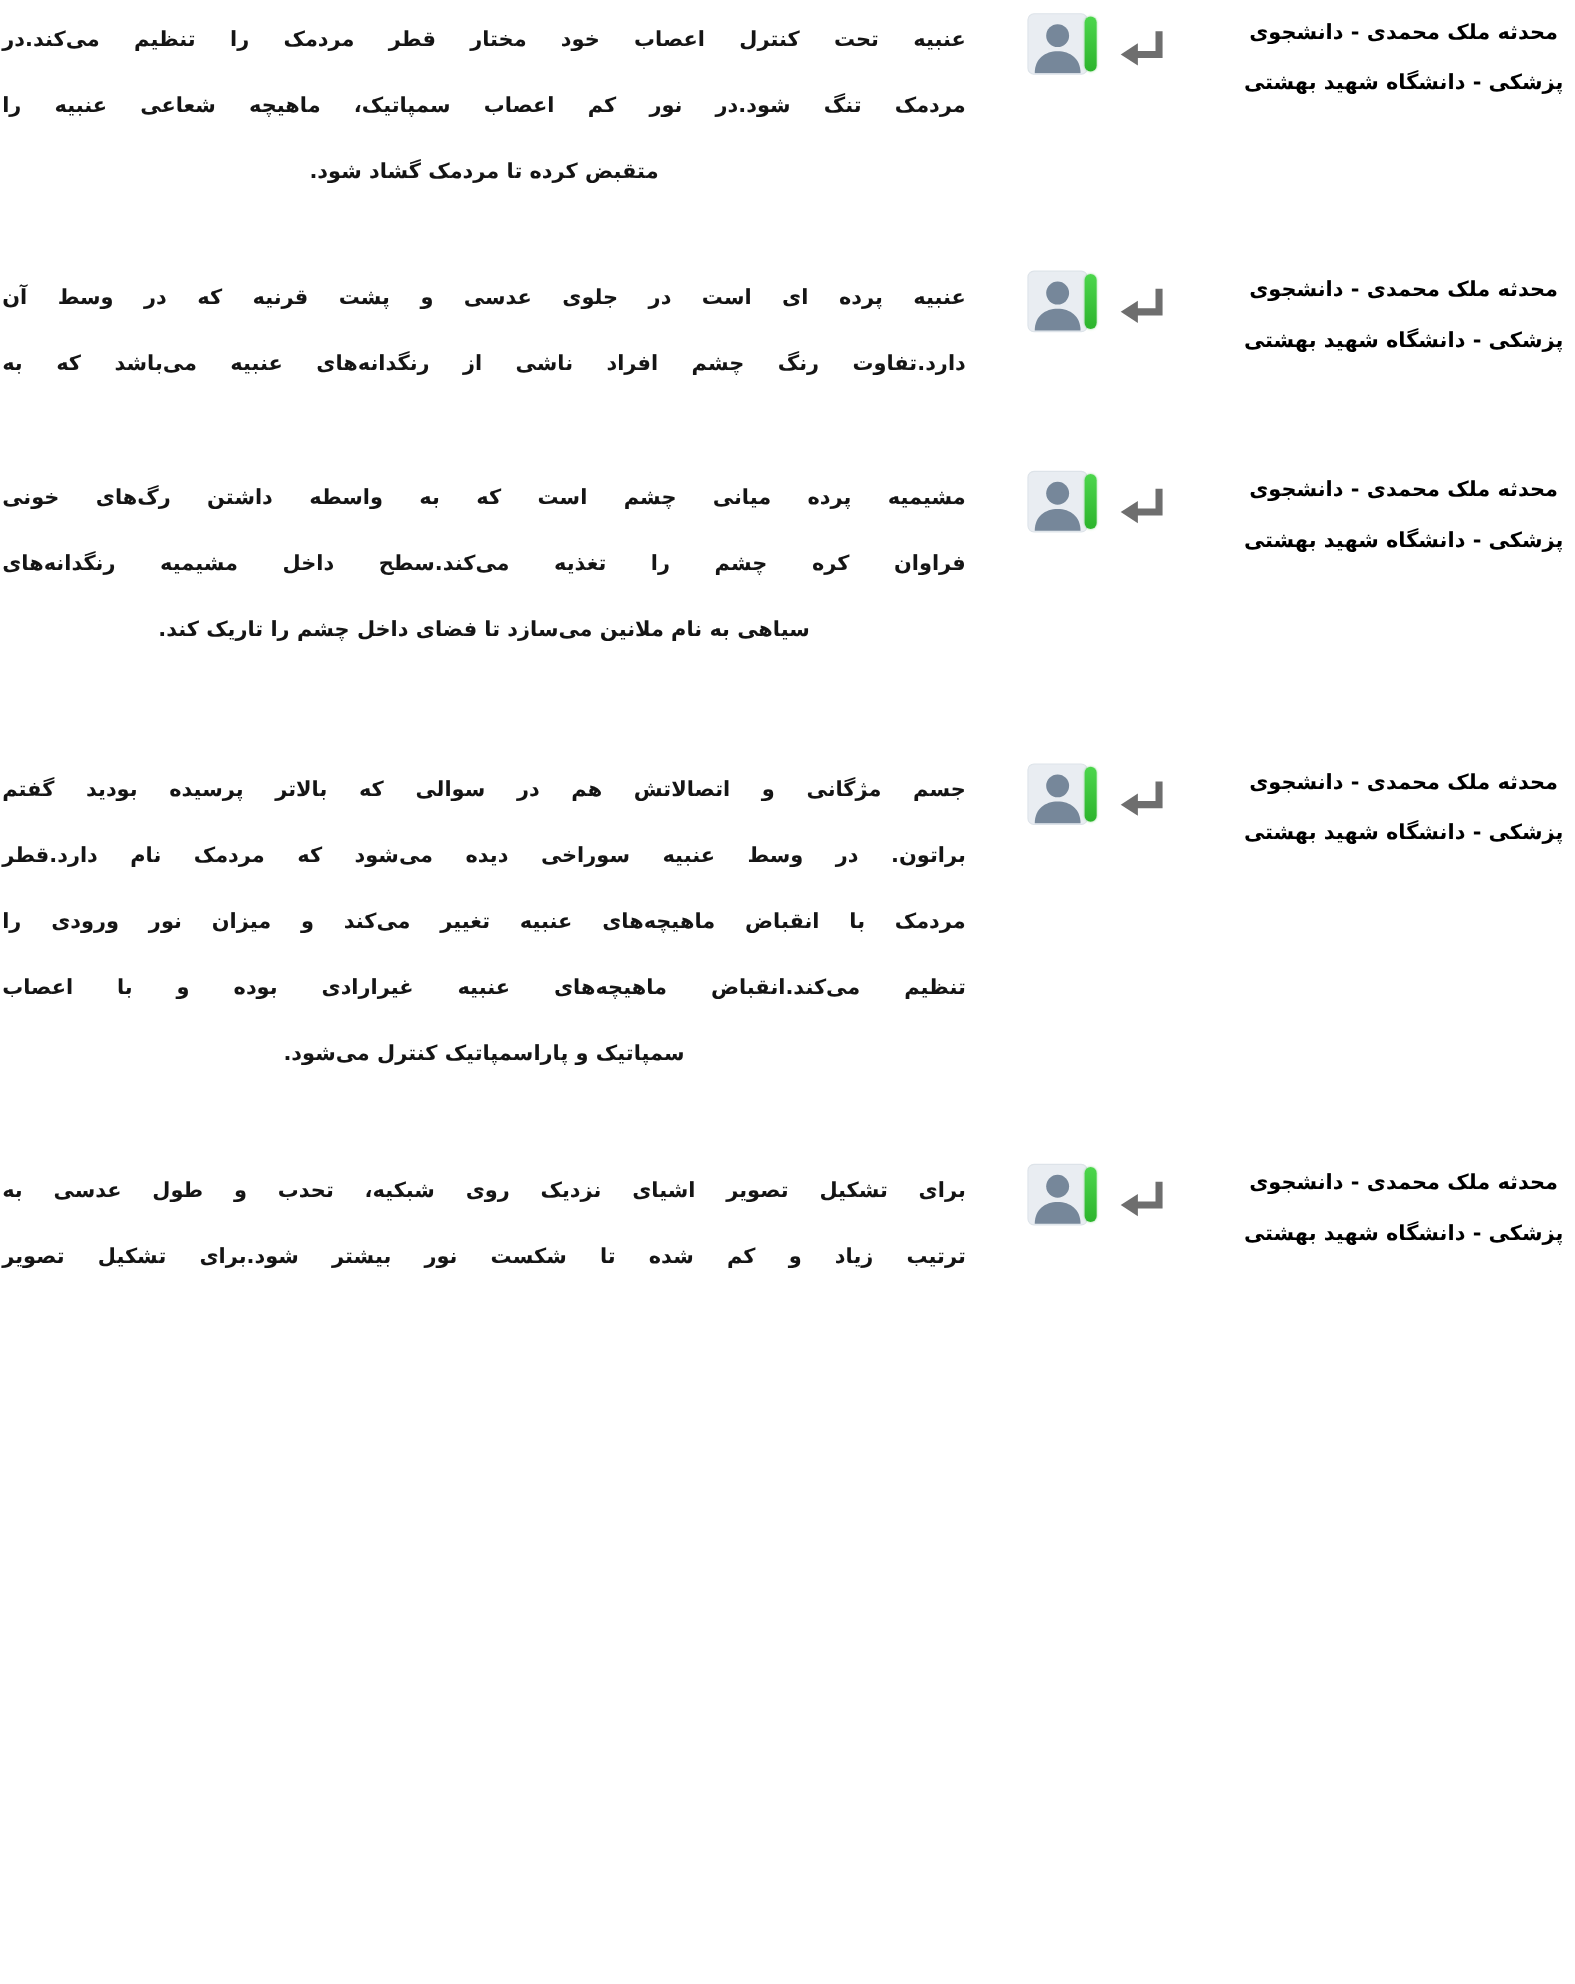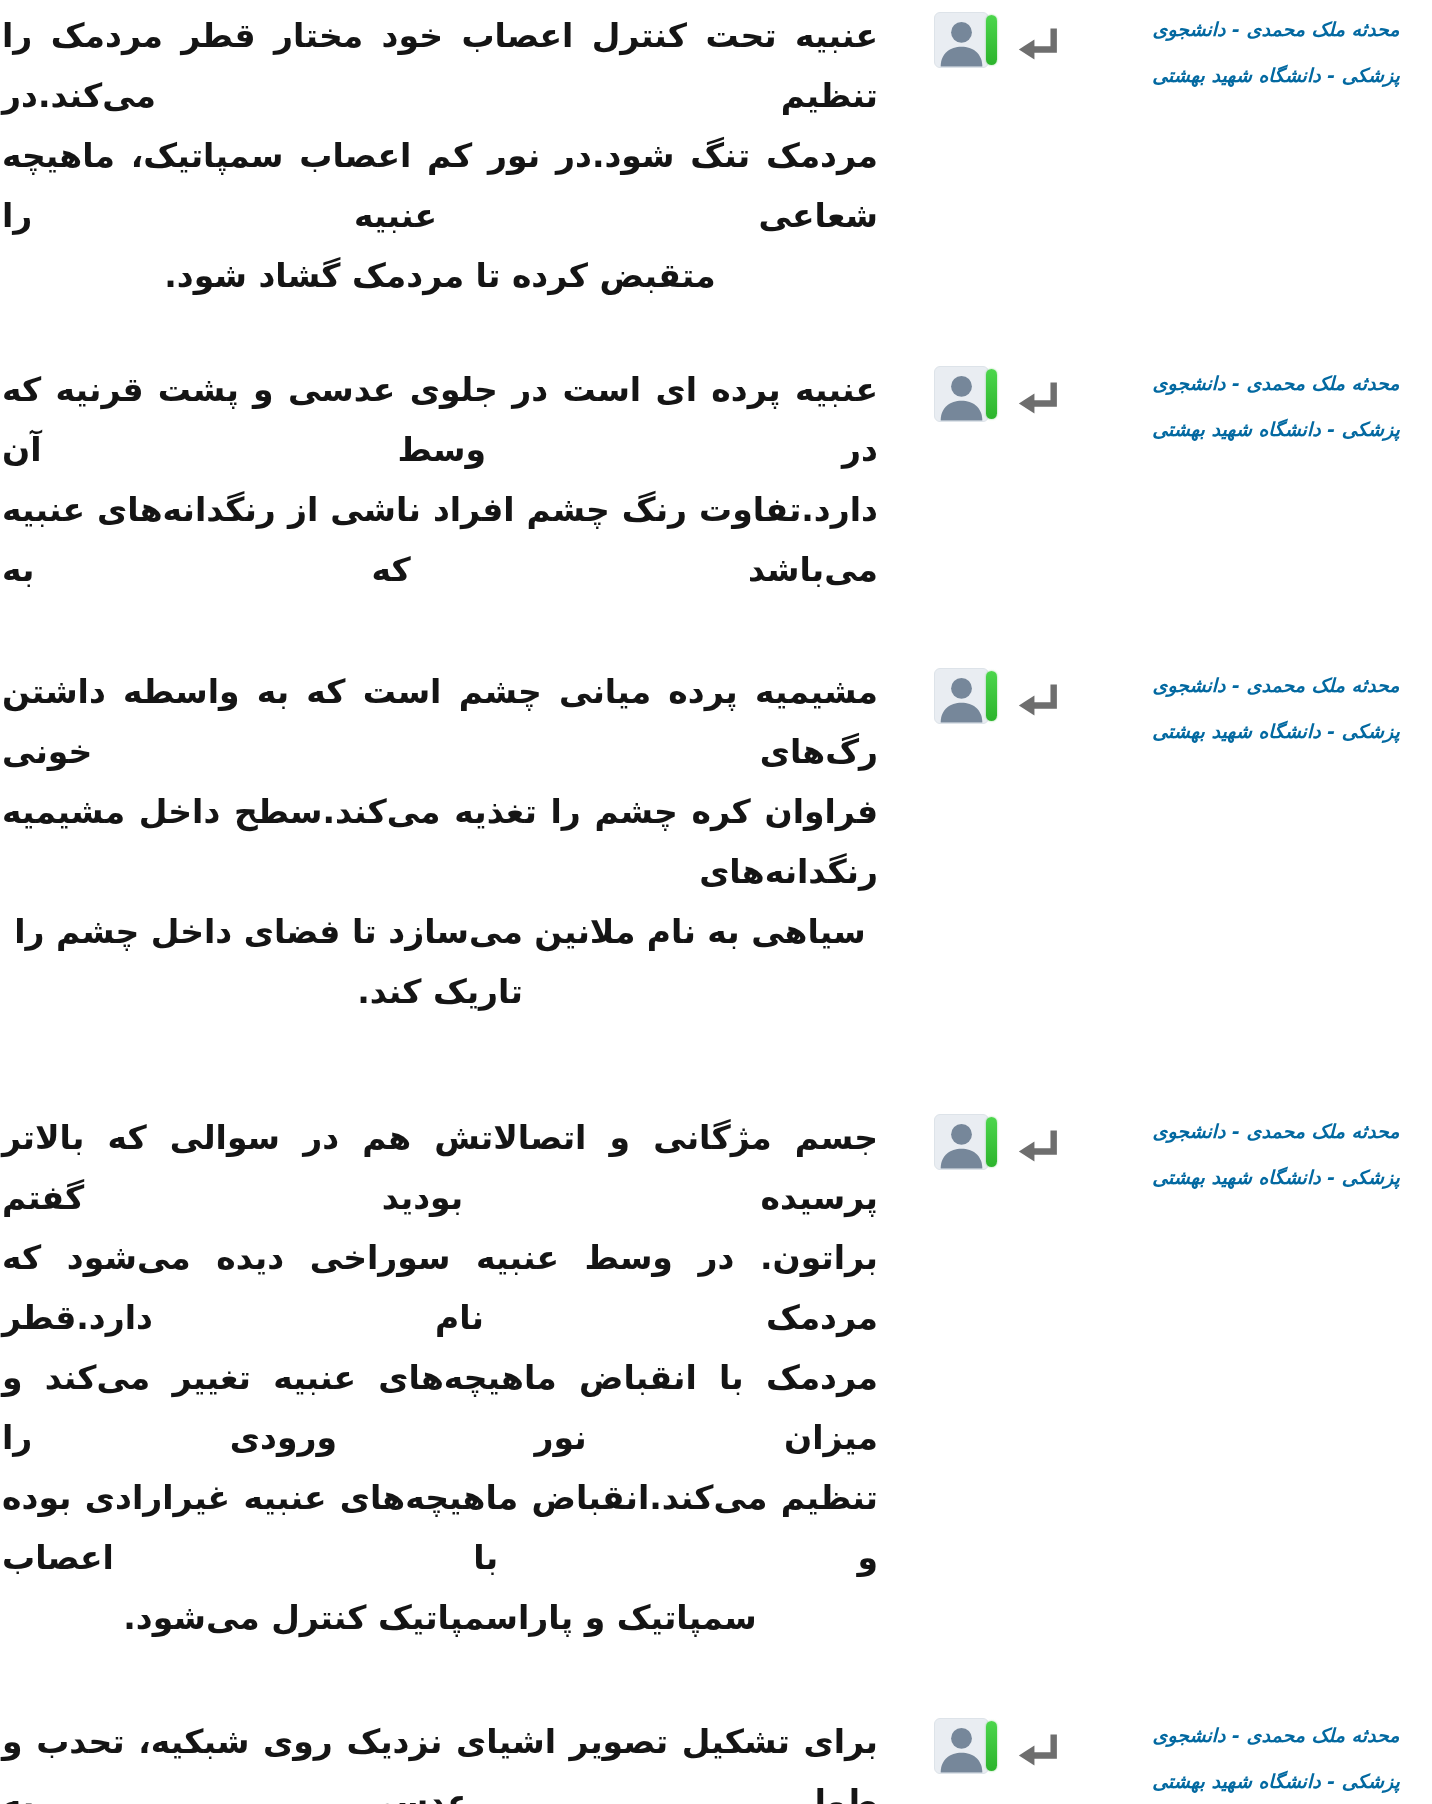--- a/index.html
+++ b/index.html
@@ -25,25 +25,24 @@
   .answer:nth-child(3) { margin-bottom: 86px; }
   .answer:nth-child(4) { margin-bottom: 64px; }
   .answer:nth-child(5) { margin-bottom: 48px; }
 
   .author-col {
     width: 316px;
     flex: 0 0 316px;
     margin-left: 55px;
     padding-left: 4px;
     text-align: center;
-    color: #0369a1;
+    color: #000000;
     font-size: 19px;
     font-weight: bold;
     line-height: 46px;
-    font-style: italic;
   }
   .reply-icon {
     flex: 0 0 44px;
     width: 44px;
     margin-top: 16px;
     margin-left: 20px;
     cursor: pointer;
   }
   .avatar-wrap {
     position: relative;
@@ -68,21 +67,21 @@
     top: 3px; right: 0;
     width: 11px; height: 50px;
     background: linear-gradient(180deg, #4cd64c, #2cb42c);
     border-radius: 6px;
     box-shadow: 0 0 2px rgba(46,180,46,.6);
   }
   .body-col {
     flex: 1 1 auto;
     min-width: 0;
     color: #151515;
-    font-size: 33px;
+    font-size: 19px;
     font-weight: bold;
     line-height: 60px;
     direction: rtl;
   }
   .line { text-align: center; }
   .line.fill {
     text-align: justify;
     text-align-last: justify;
   }
 </style>

